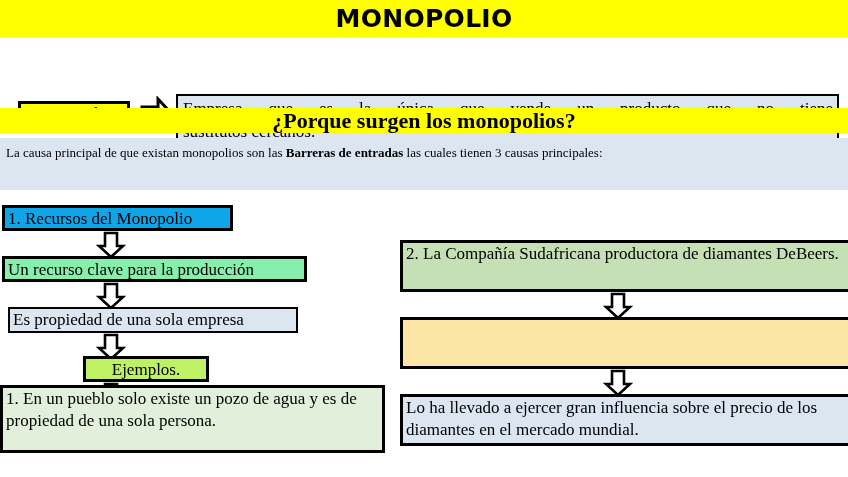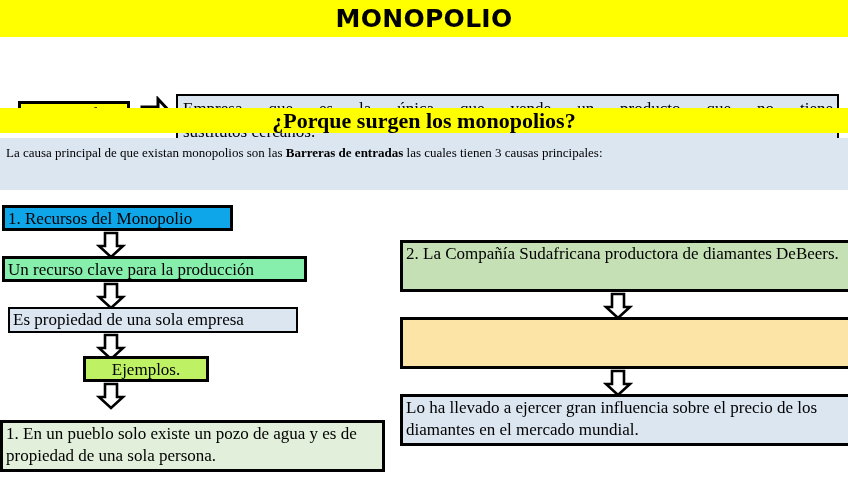--- a/index.html
+++ b/index.html
@@ -144,21 +144,21 @@
   }
   #arrow-l3 { left: 96px; top: 333px; }
   #box-ejemplos {
     left: 63px; top: 356px; width: 126px; height: 26px;
     background: #bef264;
     text-align: center;
     margin-left: 20px;
   }
   #arrow-l4 { left: 96px; top: 382px; }
   #box-ejemplo1 {
-    left: 0px; top: 420px; width: 385px; height: 52px;
+    left: 0px; top: 385px; width: 385px; height: 68px;
     background: #e2efda;
   }
 
   
   #box-debeers {
     left: 400px; top: 240px; width: 452px; height: 52px;
     background: #c5e0b4;
   }
   #arrow-r1 { left: 603px; top: 292px; }
   #box-control {

